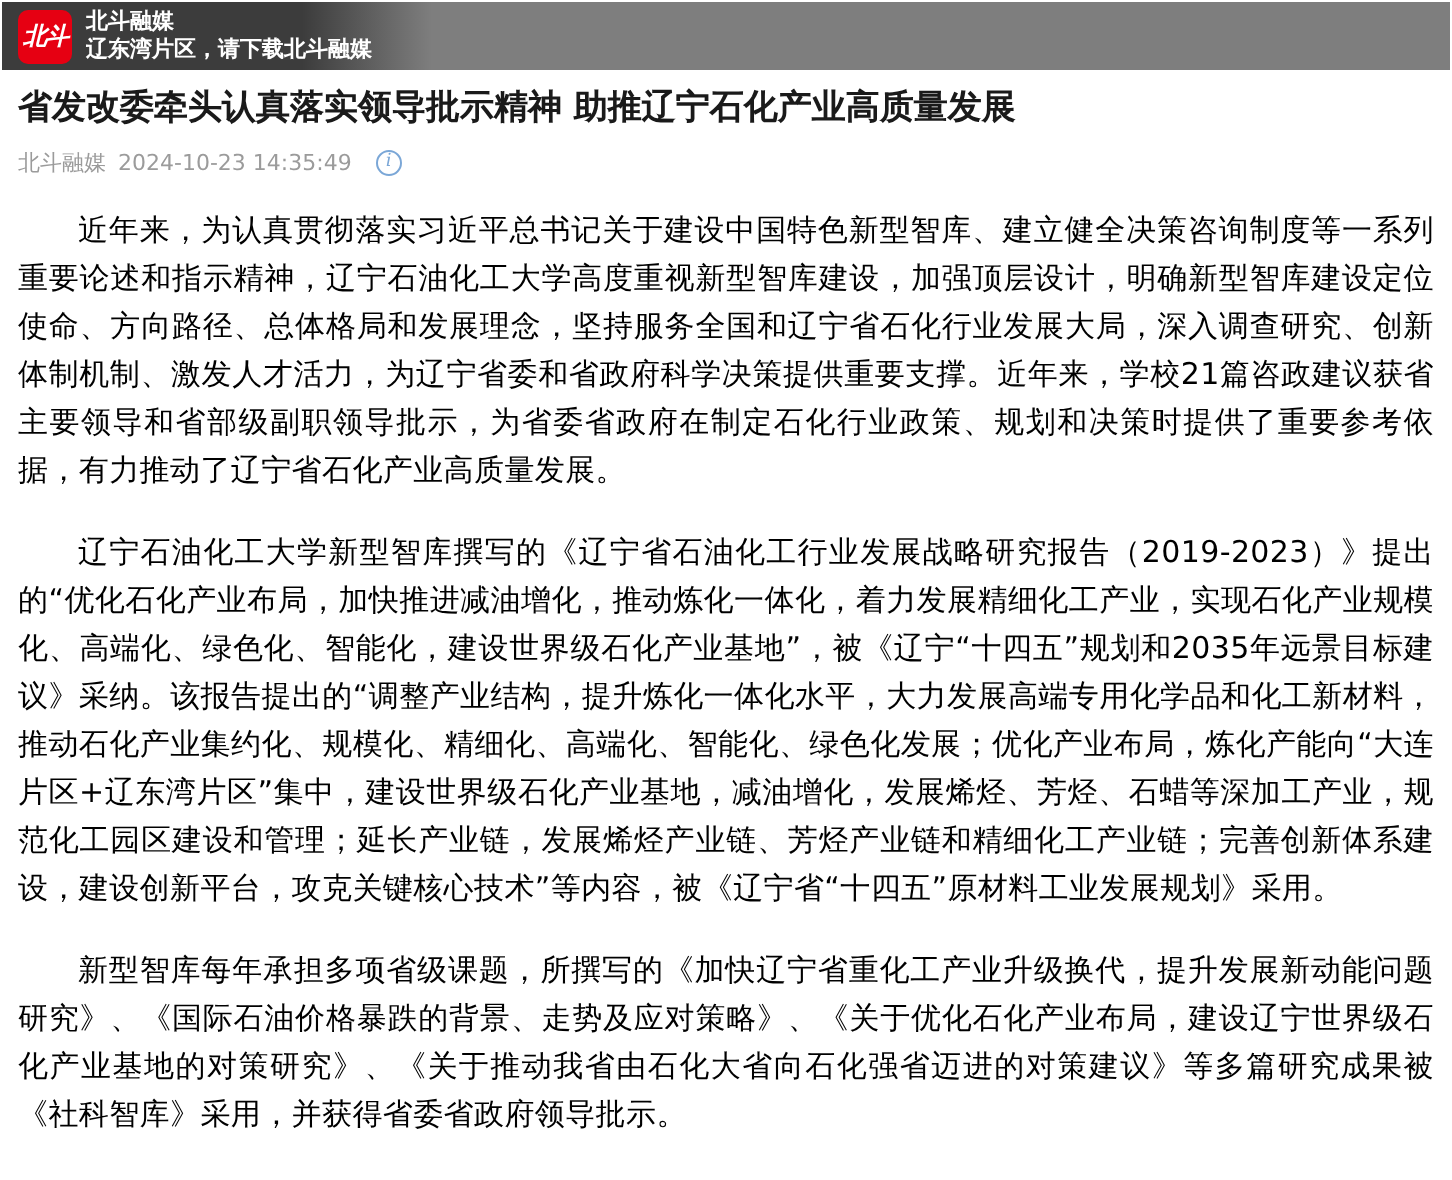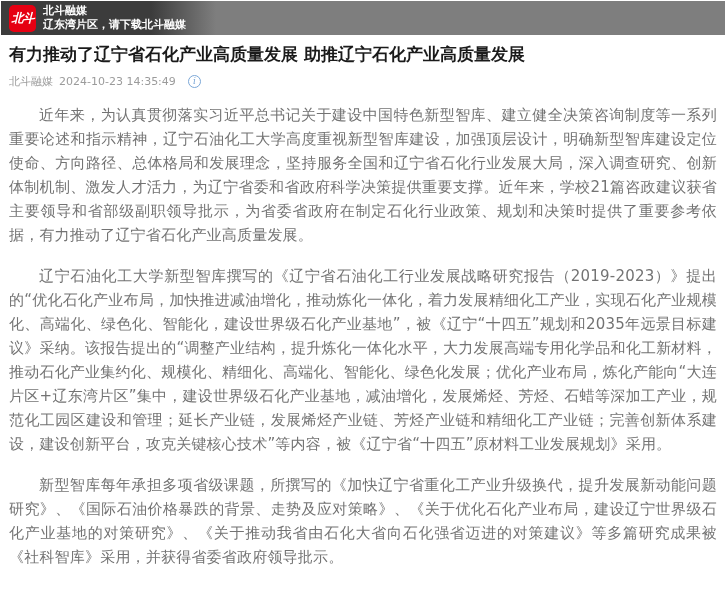--- a/index.html
+++ b/index.html
@@ -67,42 +67,42 @@
     font-size: 9px;
     line-height: 11px;
     text-align: center;
     font-style: italic;
     font-family: "DejaVu Serif", serif;
     cursor: pointer;
   }
   .article-body { margin-top: 14px; }
   .article-body p {
     font-size: 15px;
-    color: #737373;
+    color: #000000;
     line-height: 24px;
     text-align: justify;
     text-indent: 2em;
     margin-bottom: 17px;
     letter-spacing: 0.2px;
   }
 </style>
 </head>
 <body>
 
 <div class="app-banner">
   <div class="app-logo">北斗</div>
   <div class="app-banner-text">
     <div class="app-name">北斗融媒</div>
     <div class="app-tagline">辽东湾片区，请下载北斗融媒</div>
   </div>
 </div>
 
 <div class="article-wrap">
 
-  <h1 class="article-title">有力推动了辽宁省石化产业高质量发展 助推辽宁石化产业高质量发展</h1>
+  <h1 class="article-title">省发改委牵头认真落实领导批示精神 助推辽宁石化产业高质量发展</h1>
 
   <div class="byline">
     <span class="source">北斗融媒</span>
     <span class="timestamp">2024-10-23 14:35:49</span>
     <span class="info-icon">i</span>
   </div>
 
   <div class="article-body">
     <p>近年来，为认真贯彻落实习近平总书记关于建设中国特色新型智库、建立健全决策咨询制度等一系列重要论述和指示精神，辽宁石油化工大学高度重视新型智库建设，加强顶层设计，明确新型智库建设定位使命、方向路径、总体格局和发展理念，坚持服务全国和辽宁省石化行业发展大局，深入调查研究、创新体制机制、激发人才活力，为辽宁省委和省政府科学决策提供重要支撑。近年来，学校21篇咨政建议获省主要领导和省部级副职领导批示，为省委省政府在制定石化行业政策、规划和决策时提供了重要参考依据，有力推动了辽宁省石化产业高质量发展。</p>
     <p>辽宁石油化工大学新型智库撰写的《辽宁省石油化工行业发展战略研究报告（2019-2023）》提出的“优化石化产业布局，加快推进减油增化，推动炼化一体化，着力发展精细化工产业，实现石化产业规模化、高端化、绿色化、智能化，建设世界级石化产业基地”，被《辽宁“十四五”规划和2035年远景目标建议》采纳。该报告提出的“调整产业结构，提升炼化一体化水平，大力发展高端专用化学品和化工新材料，推动石化产业集约化、规模化、精细化、高端化、智能化、绿色化发展；优化产业布局，炼化产能向“大连片区+辽东湾片区”集中，建设世界级石化产业基地，减油增化，发展烯烃、芳烃、石蜡等深加工产业，规范化工园区建设和管理；延长产业链，发展烯烃产业链、芳烃产业链和精细化工产业链；完善创新体系建设，建设创新平台，攻克关键核心技术”等内容，被《辽宁省“十四五”原材料工业发展规划》采用。</p>

